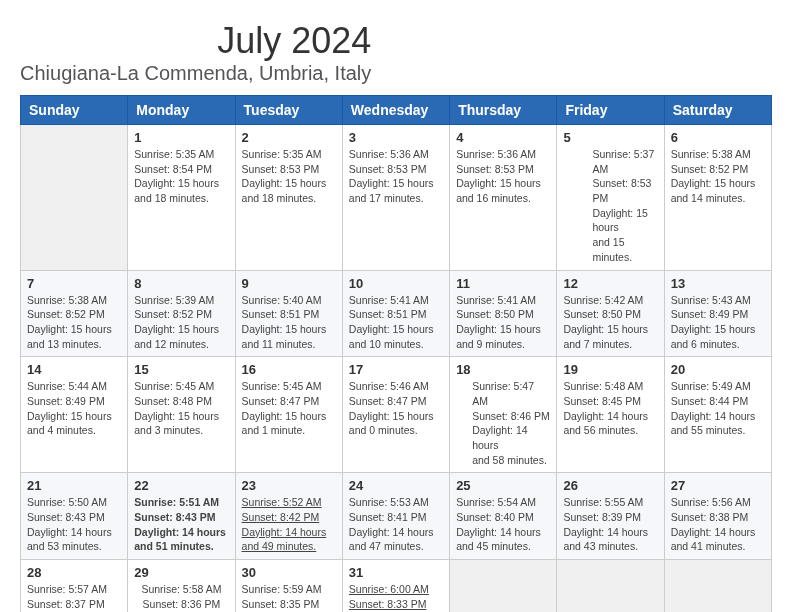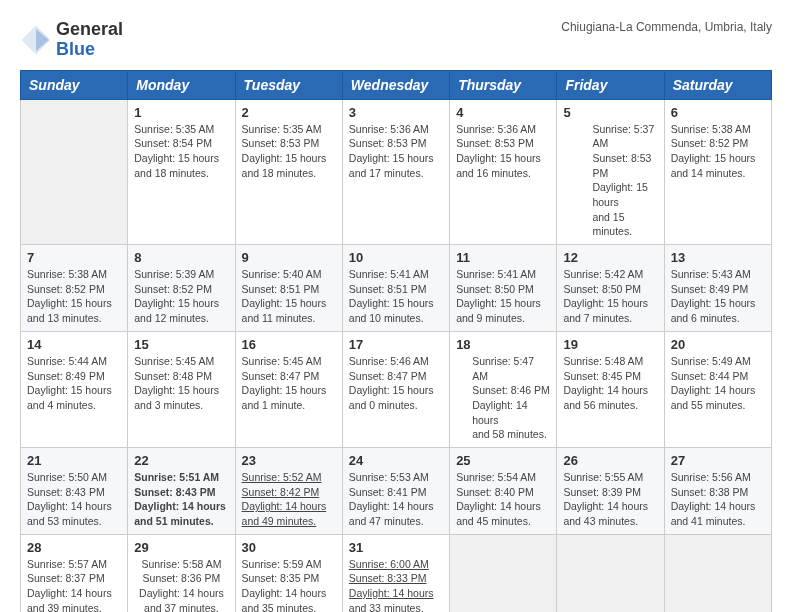--- a/index.html
+++ b/index.html
@@ -35,35 +35,34 @@
     }
     .title-section {
       text-align: right;
     }
     .month-title {
       font-size: 36px;
       font-weight: normal;
       color: #333;
     }
     .subtitle {
-      font-size: 12px;
+      font-size: 20px;
       color: #555;
     }
     .calendar {
       width: 100%;
       border-collapse: collapse;
     }
     .calendar thead tr th {
       background-color: #2a6ab5;
       color: #fff;
       text-align: left;
       padding: 6px 8px;
       font-size: 14px;
       border: 1px solid #1a5aa5;
-      font-style: italic;
     }
     .calendar tbody tr td {
       vertical-align: top;
       border: 1px solid #ccc;
       padding: 5px 6px;
       width: 107px;
       min-height: 80px;
       font-size: 11px;
       color: #333;
       background: #fff;
@@ -83,32 +82,22 @@
       line-height: 1.4;
     }
     .empty-cell {
       background: #f0f0f0 !important;
     }
   </style>
 </head>
 <body>
 
 <div class="header">
-  <div class="logo">
-    <svg class="logo-icon" viewBox="0 0 40 40" xmlns="http://www.w3.org/2000/svg">
-      <polygon points="20,2 38,20 20,38 2,20" fill="#2a6ab5" opacity="0.15"></polygon>
-      <polygon points="20,6 36,20 20,34" fill="#2a6ab5" opacity="0.3"></polygon>
-      <polygon points="20,2 38,20 28,10" fill="#2a6ab5"></polygon>
-    </svg>
-    <div class="logo-text">
-      <span class="general">General</span>
-      <span class="blue">Blue</span>
-    </div>
-  </div>
   <div class="title-section">
+    <div class="month-title">July 2024</div>
     <div class="subtitle">Chiugiana-La Commenda, Umbria, Italy</div>
   </div>
 </div>
 
 <table class="calendar">
   <thead>
     <tr>
       <th>Sunday</th>
       <th>Monday</th>
       <th>Tuesday</th>

